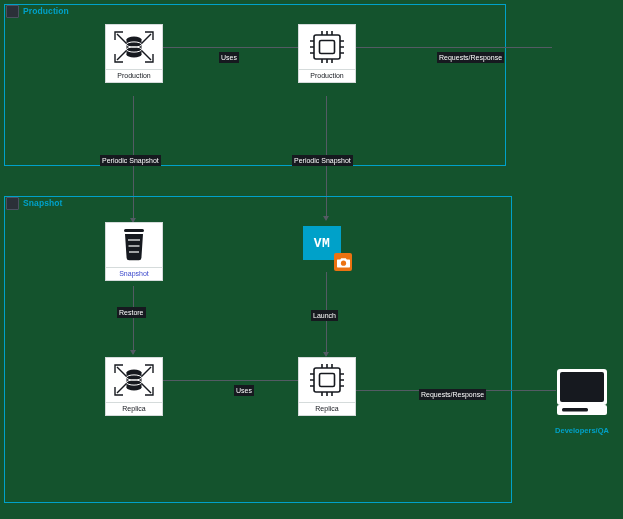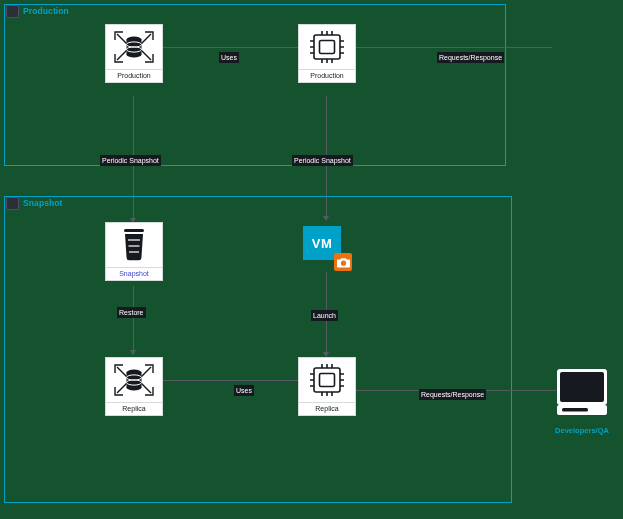--- a/index.html
+++ b/index.html
@@ -66,20 +66,21 @@
   .node-box {
     width: 58px;
     height: 46px;
     background: #ffffff;
     border: 1px solid #d5dbdb;
     box-sizing: border-box;
     display: flex;
     align-items: center;
     justify-content: center;
     position: relative;
+    font-family: Liberation Mono, monospace;
   }
   .node-label {
     width: 58px;
     text-align: center;
     font-size: 7px;
     color: #16191f;
     background: #ffffff;
     border: 1px solid #d5dbdb;
     border-top: none;
     box-sizing: border-box;

